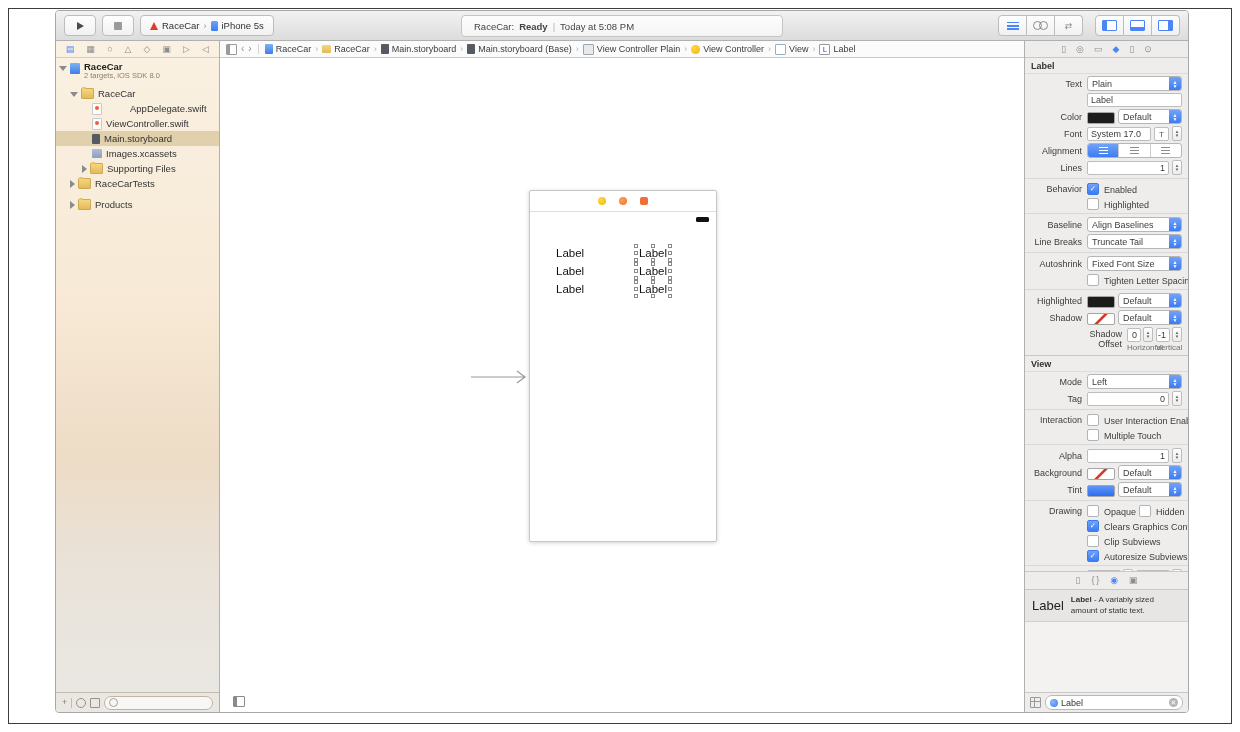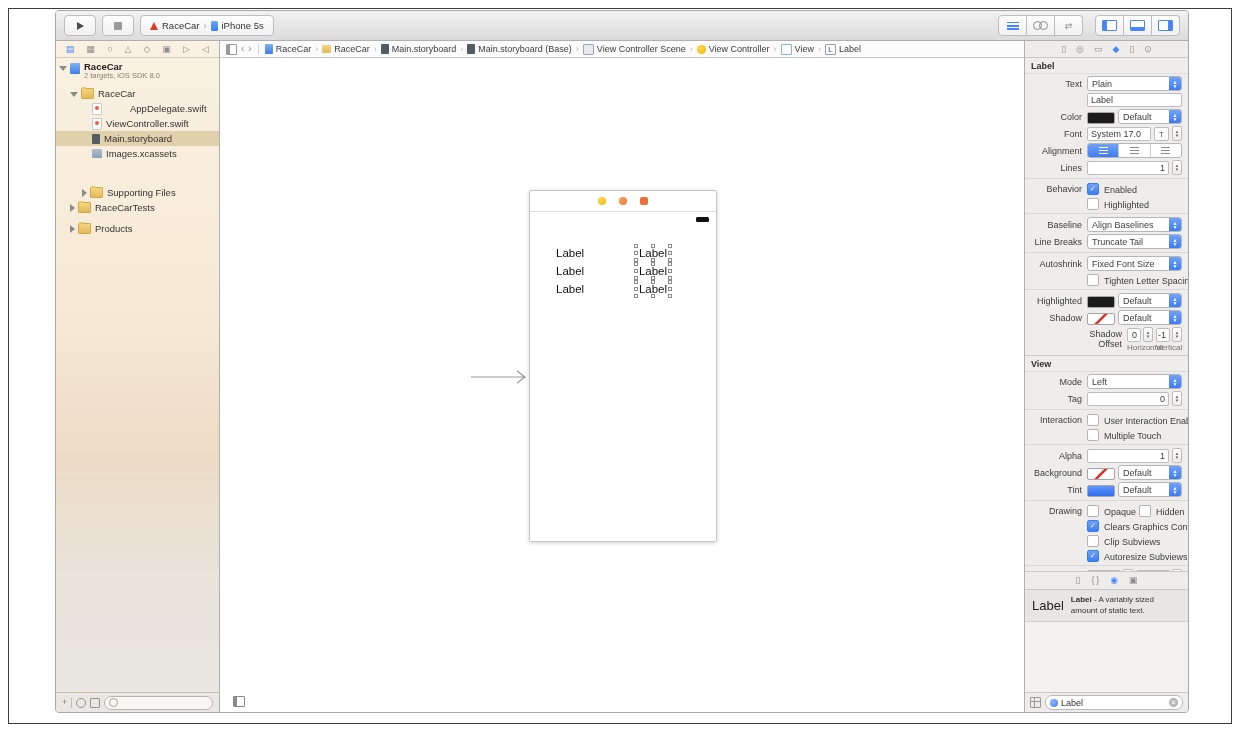--- a/index.html
+++ b/index.html
@@ -171,20 +171,26 @@
     <div class="tbtn sq">
         <span class="stop-glyph"></span>
       </div>
     <div class="tbtn scheme" style="display:flex;">
       <span class="logo-a"></span>
       <span>RaceCar</span>
       <span class="sch-sep">›</span>
       <span class="dev-ic"></span>
       <span>iPhone 5s</span>
     </div>
+    <div class="status">
+      <span>RaceCar:</span>
+      <b>Ready</b>
+      <span class="sep">|</span>
+      <span>Today at 5:08 PM</span>
+    </div>
     <div class="tb-right">
       <div class="btn-group">
         <div class="tbtn">
             <span class="ed-lines"></span>
           </div>
         <div class="tbtn">
             <span class="ed-assist"></span>
           </div>
         <div class="tbtn">
             <span class="ed-version">⇄</span>
@@ -246,21 +252,21 @@
           <span class="tlabel">ViewController.swift</span>
         </div>
         <div class="trow selected" style="padding-left:36px;">
           <span class="fic sb"></span>
           <span class="tlabel">Main.storyboard</span>
         </div>
         <div class="trow" style="padding-left:36px;">
           <span class="fic xc"></span>
           <span class="tlabel">Images.xcassets</span>
         </div>
-        <div class="trow" style="padding-left:26px;margin-top:24px;">
+        <div class="trow" style="padding-left:26px;">
           <span class="tri closed"></span>
           <span class="fic folder"></span>
           <span class="tlabel">Supporting Files</span>
         </div>
         <div class="trow" style="padding-left:14px;align-items:center;">
           <span class="tri closed"></span>
           <span class="fic folder"></span>
           <span class="tlabel">RaceCarTests</span>
         </div>
         <div class="trow" style="padding-left:14px;margin-top:6px;">
@@ -301,21 +307,21 @@
             <span>Main.storyboard</span>
           </span>
         <span class="jb-sep">›</span>
         <span class="crumb">
             <span class="jbi file"></span>
             <span>Main.storyboard (Base)</span>
           </span>
         <span class="jb-sep">›</span>
         <span class="crumb">
             <span class="jbi scene"></span>
-            <span>View Controller Scene</span>
+            <span>View Controller Plain</span>
           </span>
         <span class="jb-sep">›</span>
         <span class="crumb">
             <span class="jbi vc"></span>
             <span>View Controller</span>
           </span>
         <span class="jb-sep">›</span>
         <span class="crumb">
             <span class="jbi view"></span>
             <span>View</span>

